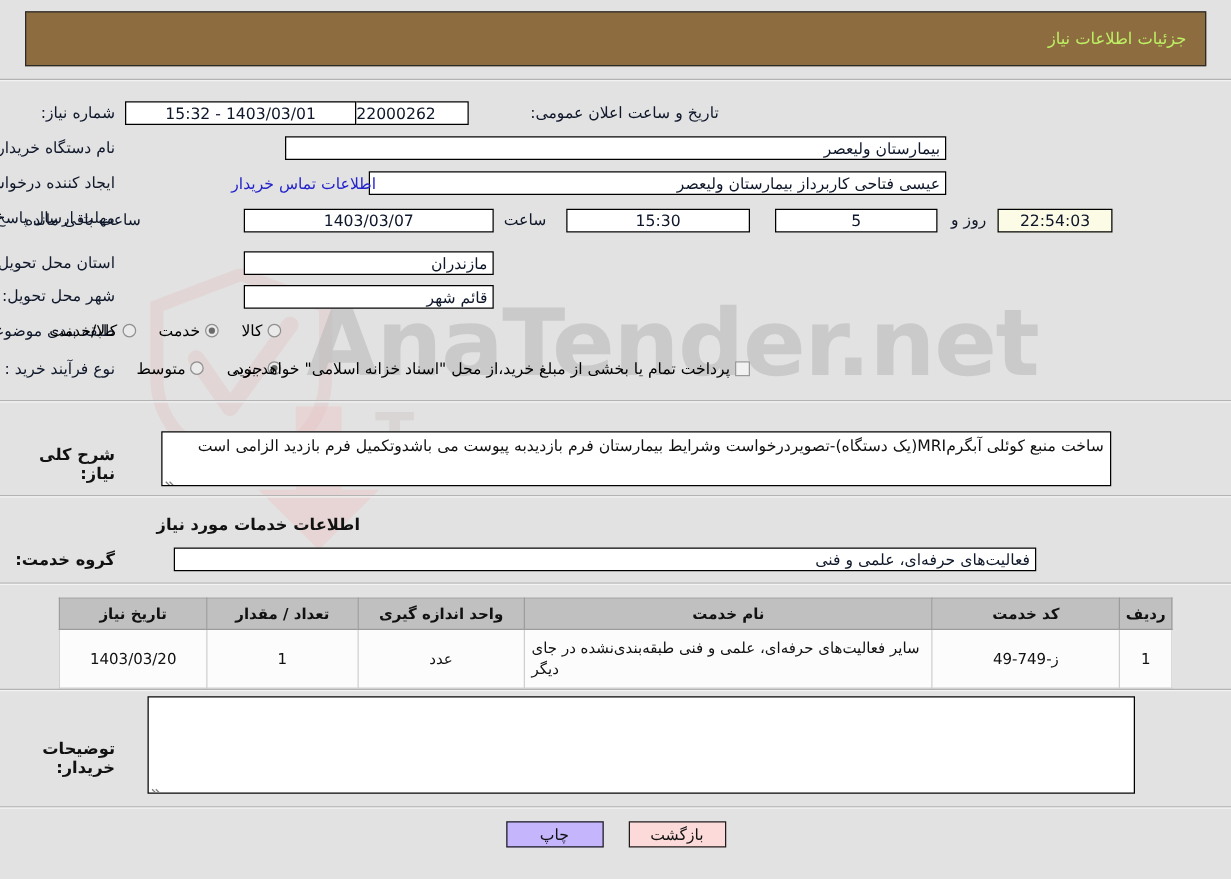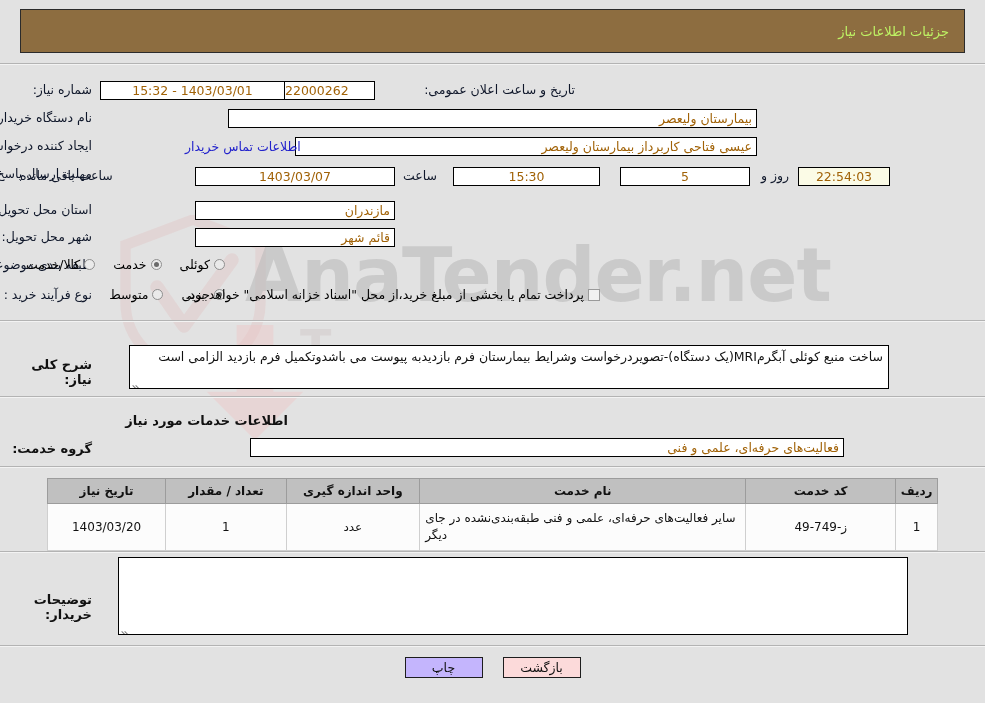--- a/index.html
+++ b/index.html
@@ -25,21 +25,21 @@
     position:absolute;left:0;width:985px;height:0;
     border-top:1px solid #b3b3b3;border-bottom:1px solid #f3f3f3;
   }
 
   
   .frow{position:absolute;display:flex;align-items:center;}
   .lbl{font-size:12.5px;color:#0f172a;white-space:nowrap;}
   .fld{
     background:#ffffff;border:1px solid #000;
     box-sizing:border-box;height:19px;line-height:17px;
-    font-size:12.5px;color:#a16207;
+    font-size:12.5px;color:#0f172a;
     padding:0 4px;text-align:center;
     font-family:"DejaVu Sans","Liberation Sans",sans-serif;
     overflow:hidden;white-space:nowrap;
   }
   .fld.rt{text-align:right;}
   .fld.timer{background:#fbfbe6;}
   .link{color:#2222cc;font-size:12.5px;cursor:pointer;white-space:nowrap;}
 
   
   .radio{
@@ -197,21 +197,21 @@
     <span class="lbl">شهر محل تحویل:</span>
   </div>
   <div class="fld rt" style="position:absolute;right:590px;top:228px;width:200px;">قائم شهر</div>
 
   <div class="frow" style="right:893px;top:257px;">
     <span class="lbl">طبقه بندی موضوعی:</span>
   </div>
   <div class="frow" style="right:760px;top:257px;">
     <label class="opt">
       <span class="radio"></span>
-      <span>کوئلی</span>
+      <span>کالا</span>
     </label>
     <label class="opt">
       <span class="radio on"></span>
       <span>خدمت</span>
     </label>
     <label class="opt">
       <span class="radio"></span>
       <span>کالا/خدمت</span>
     </label>
   </div>
@@ -245,21 +245,21 @@
         <i></i>
         <i></i>
       </span>
   </div>
 
   <div class="divider" style="top:396px;"></div>
 
   <div class="sec-title" style="right:697px;top:413px;">اطلاعات خدمات مورد نیاز</div>
 
   <div class="sec-title" style="right:893px;top:441px;">گروه خدمت:</div>
-  <div class="fld rt" style="position:absolute;right:141px;top:438px;width:594px;">فعالیت‌های حرفه‌ای، علمی و فنی</div>
+  <div class="fld rt" style="position:absolute;right:156px;top:438px;width:690px;">فعالیت‌های حرفه‌ای، علمی و فنی</div>
 
   <div class="divider" style="top:466px;"></div>
 
   <table class="grid" style="right:47px;top:478px;width:891px;">
     <thead>
       <tr>
         <th style="width:33px;">ردیف</th>
         <th style="width:152px;">کد خدمت</th>
         <th style="width:348px;">نام خدمت</th>
         <th style="width:128px;">واحد اندازه گیری</th>

